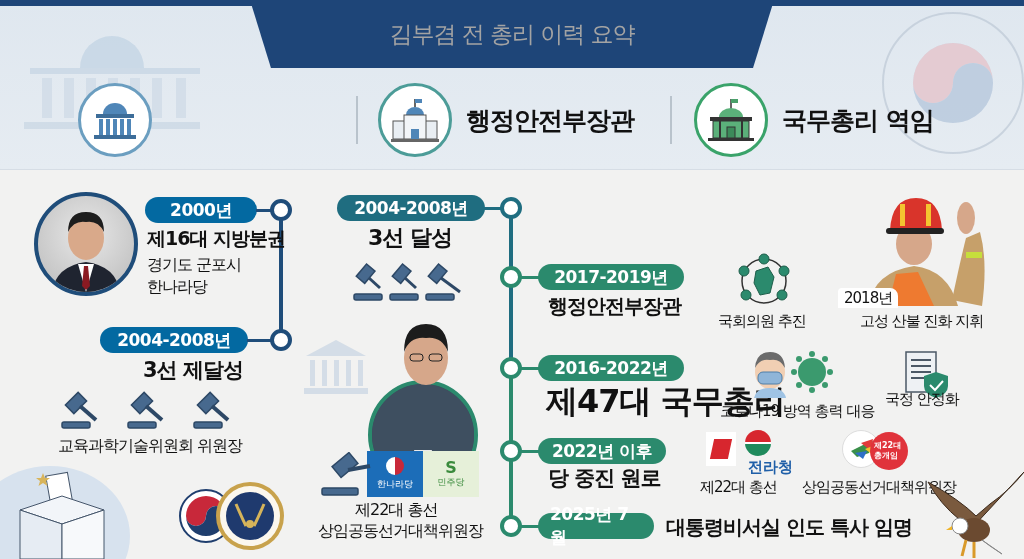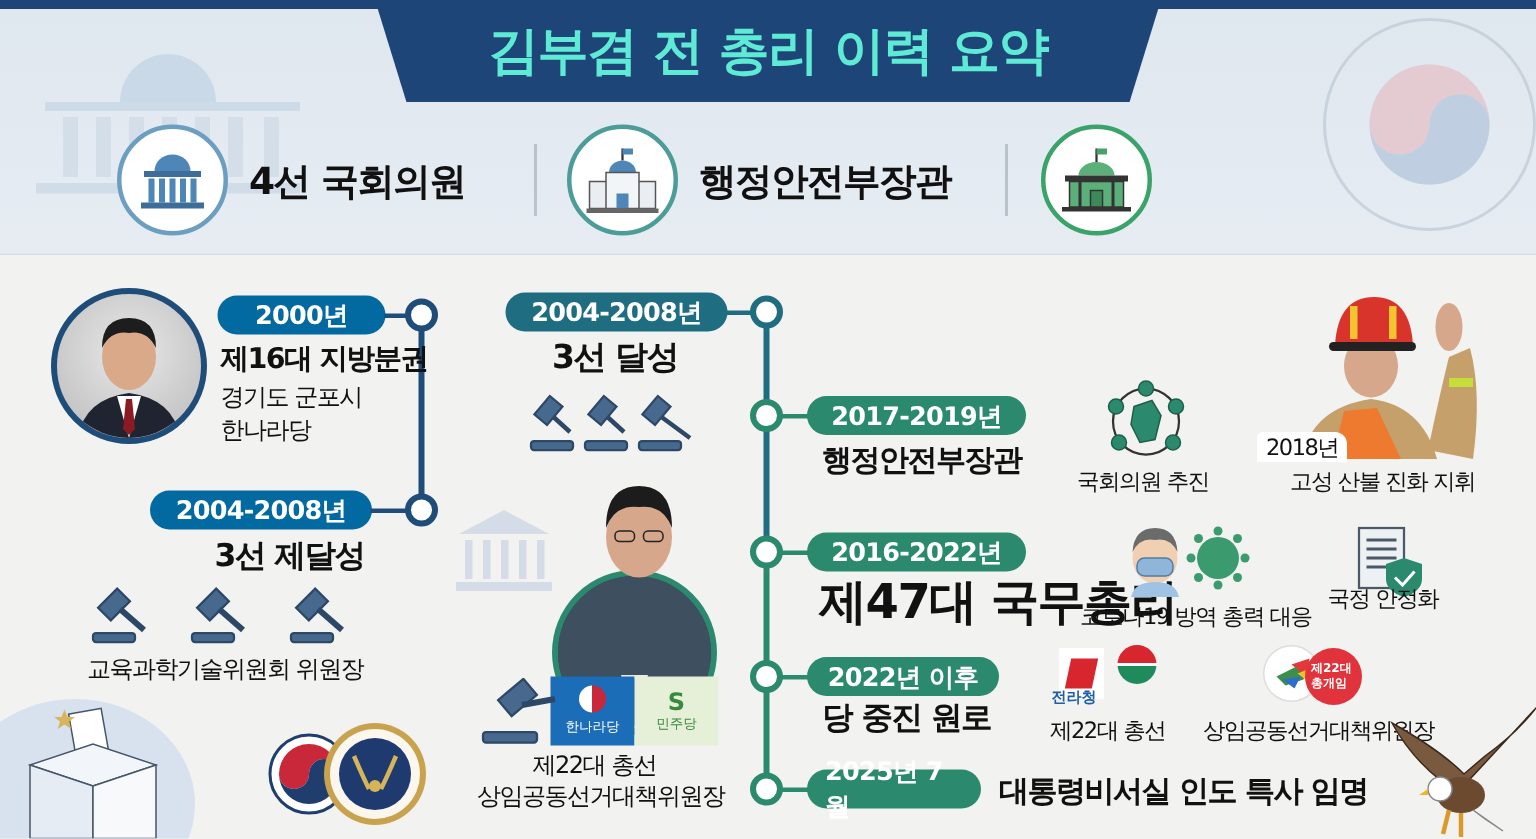--- a/index.html
+++ b/index.html
@@ -19,21 +19,21 @@
     border-bottom: 1px solid #d6dde5;
   }
   .top-strip { left: 0; top: 0; width: 1024px; height: 6px; background: #1e4578; }
   .title-banner {
     left: 250px; top: 0; width: 524px; height: 68px;
     background: #1e4578;
     clip-path: polygon(0 0, 100% 0, 96% 100%, 4% 100%);
     display: flex; align-items: center; justify-content: center;
   }
   .title-text {
-    color: #5eead4; font-weight: bold; font-size: 34px; letter-spacing: -1px;
+    color: #a3a3a3; font-weight: normal; font-size: 23px; letter-spacing: -1px;
   }
 
   
   .wm-building { left: 20px; top: 30px; width: 180px; height: 110px; opacity: .55; }
   
   .wm-seal { left: 878px; top: 8px; width: 150px; height: 150px; opacity: .6; }
 
   .role {
     top: 82px; height: 76px; display: flex; align-items: center; gap: 14px;
   }
@@ -133,21 +133,20 @@
       <path d="M13 16 A12 11 0 0 1 37 16 Z" fill="#4f86b8"></path>
       <rect x="6" y="16" width="38" height="4" fill="#3d6d99"></rect>
       <rect x="9" y="21" width="4" height="16" fill="#4f86b8"></rect>
       <rect x="16" y="21" width="4" height="16" fill="#4f86b8"></rect>
       <rect x="23" y="21" width="4" height="16" fill="#4f86b8"></rect>
       <rect x="30" y="21" width="4" height="16" fill="#4f86b8"></rect>
       <rect x="37" y="21" width="4" height="16" fill="#4f86b8"></rect>
       <rect x="4" y="37" width="42" height="4" fill="#3d6d99"></rect>
     </svg>
   </div>
-  <span class="role-label">4선 국회의원</span>
 </div>
 <div class="abs role-divider" style="left:356px;"></div>
 
 <div class="abs role" style="left:378px;">
   <div class="role-circle teal">
     <svg width="52" height="46" viewBox="0 0 52 46">
       <line x1="26" y1="2" x2="26" y2="10" stroke="#333" stroke-width="1.5"></line>
       <rect x="26" y="2" width="7" height="4" fill="#4f86b8"></rect>
       <path d="M17 18 A9 8 0 0 1 35 18 Z" fill="#4f86b8"></path>
       <rect x="4" y="24" width="12" height="18" fill="#e9eef3" stroke="#555"></rect>
@@ -168,20 +167,21 @@
       <rect x="26" y="2" width="7" height="4" fill="#4aa06a"></rect>
       <path d="M14 20 A12 9 0 0 1 38 20 Z" fill="#5bb07a"></path>
       <rect x="5" y="20" width="42" height="4" fill="#333"></rect>
       <rect x="8" y="24" width="36" height="17" fill="#5bb07a" stroke="#333"></rect>
       <rect x="14" y="24" width="2" height="17" fill="#333"></rect>
       <rect x="36" y="24" width="2" height="17" fill="#333"></rect>
       <rect x="22" y="30" width="8" height="11" fill="#3c8a5a" stroke="#333"></rect>
       <rect x="3" y="41" width="46" height="3" fill="#333"></rect>
     </svg>
   </div>
+  <span class="role-label">국무총리 역임</span>
 </div>
 
 <div class="abs photo photo-young">
   <svg width="96" height="96" viewBox="0 0 96 96">
     <ellipse cx="48" cy="42" rx="18" ry="22" fill="#d9a98a"></ellipse>
     <path d="M30 36 Q30 16 48 16 Q66 16 66 36 Q60 24 48 26 Q36 24 30 36Z" fill="#1d1d1d"></path>
     <path d="M14 96 Q18 70 48 66 Q78 70 82 96Z" fill="#1f2430"></path>
     <path d="M40 68 L48 96 L56 68Z" fill="#fff"></path>
     <path d="M46 70 L50 70 L52 90 L48 94 L44 90Z" fill="#8b1a22"></path>
   </svg>
@@ -376,21 +376,21 @@
 
 <div class="abs dot green" style="left:500px;top:440px;"></div>
 <div class="abs conn green" style="left:520px;top:450px;width:20px;"></div>
 <div class="abs badge green" style="left:538px;top:438px;width:128px;">2022년 이후</div>
 <div class="abs h-text" style="left:548px;top:464px;font-size:21px;">당 중진 원로</div>
 
 <div class="abs" style="left:706px;top:432px;width:30px;height:34px;background:#fff;">
   <div style="position:absolute;left:6px;top:7px;width:18px;height:20px;background:#d7262e;transform:skewX(-12deg);"></div>
 </div>
 <div class="abs" style="left:745px;top:430px;width:26px;height:26px;border-radius:50%;background:linear-gradient(#d7262e 0 45%, #fff 45% 55%, #1f8a5c 55%);"></div>
-<div class="abs" style="left:701px;top:458px;font-size:10px;color:#1f5fa8;font-weight:bold;">전라청</div>
+<div class="abs" style="left:748px;top:458px;font-size:15px;color:#1f5fa8;font-weight:bold;">전라청</div>
 <div class="abs cap" style="left:700px;top:478px;">제22대 총선</div>
 
 <div class="abs" style="left:842px;top:430px;width:38px;height:38px;border-radius:50%;background:#fff;border:1px solid #ddd;">
   <svg width="38" height="38" viewBox="0 0 38 38">
       <path d="M8 20 L20 14 L30 10 L26 22 L14 26Z" fill="#3a8f4a"></path>
       <path d="M18 12 L30 8 L28 20Z" fill="#e23a3a"></path>
       <path d="M12 22 L24 20 L20 28Z" fill="#2f6ec8"></path>
       <path d="M22 18 L32 14 L30 24Z" fill="#f2c12e"></path>
     </svg>
 </div>

